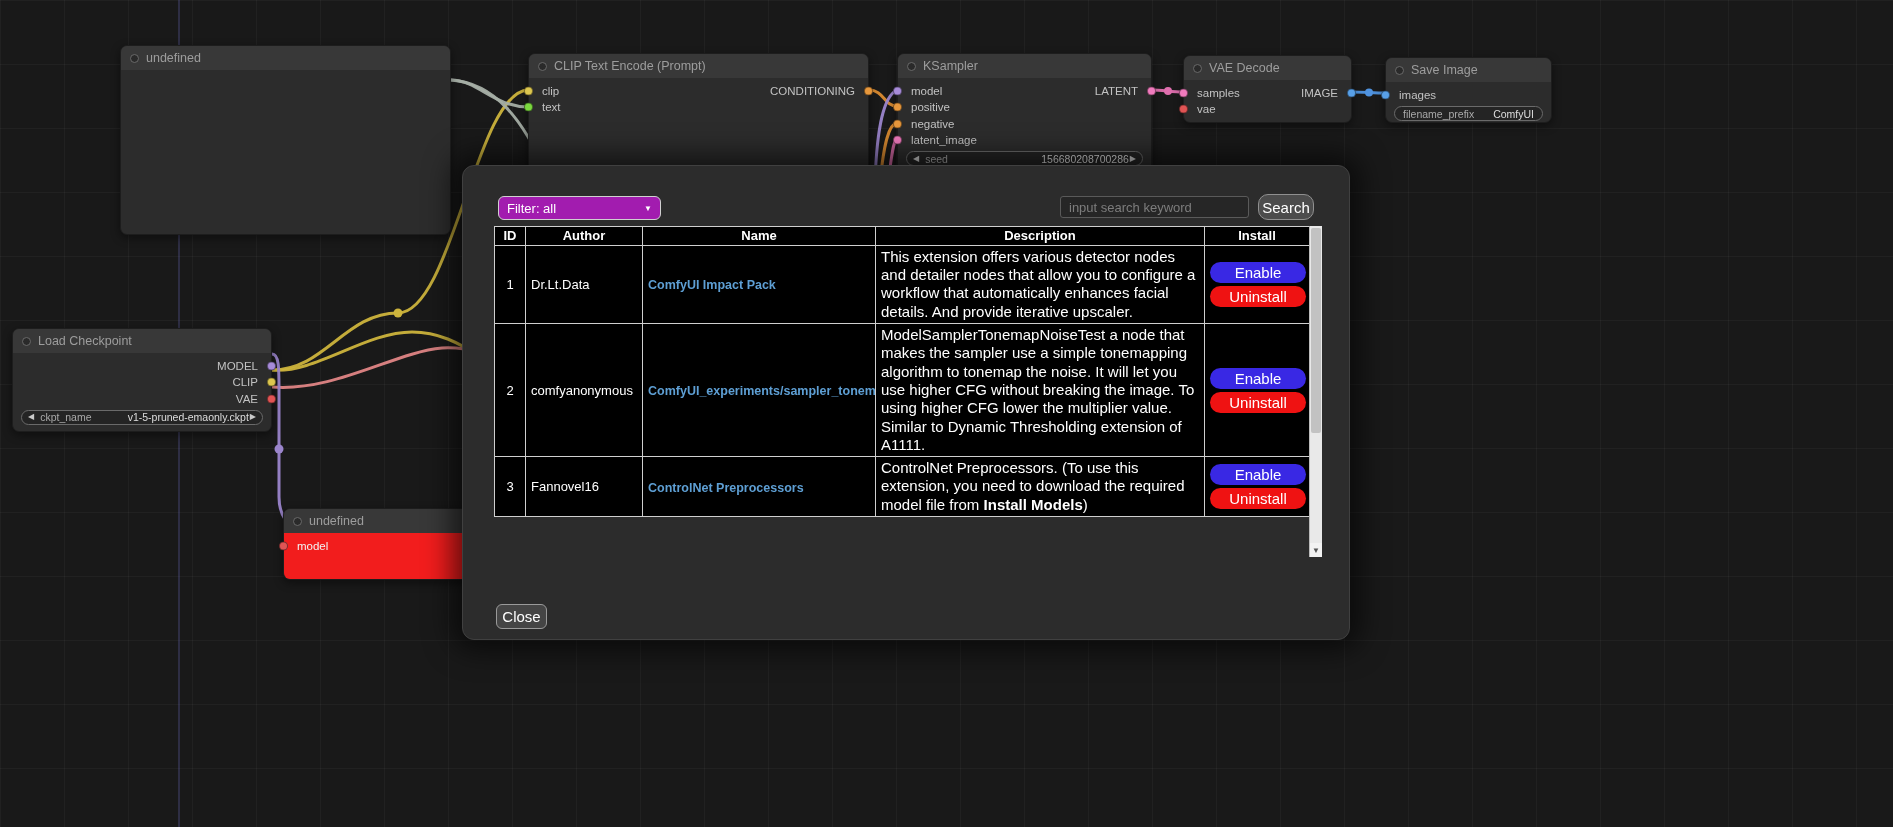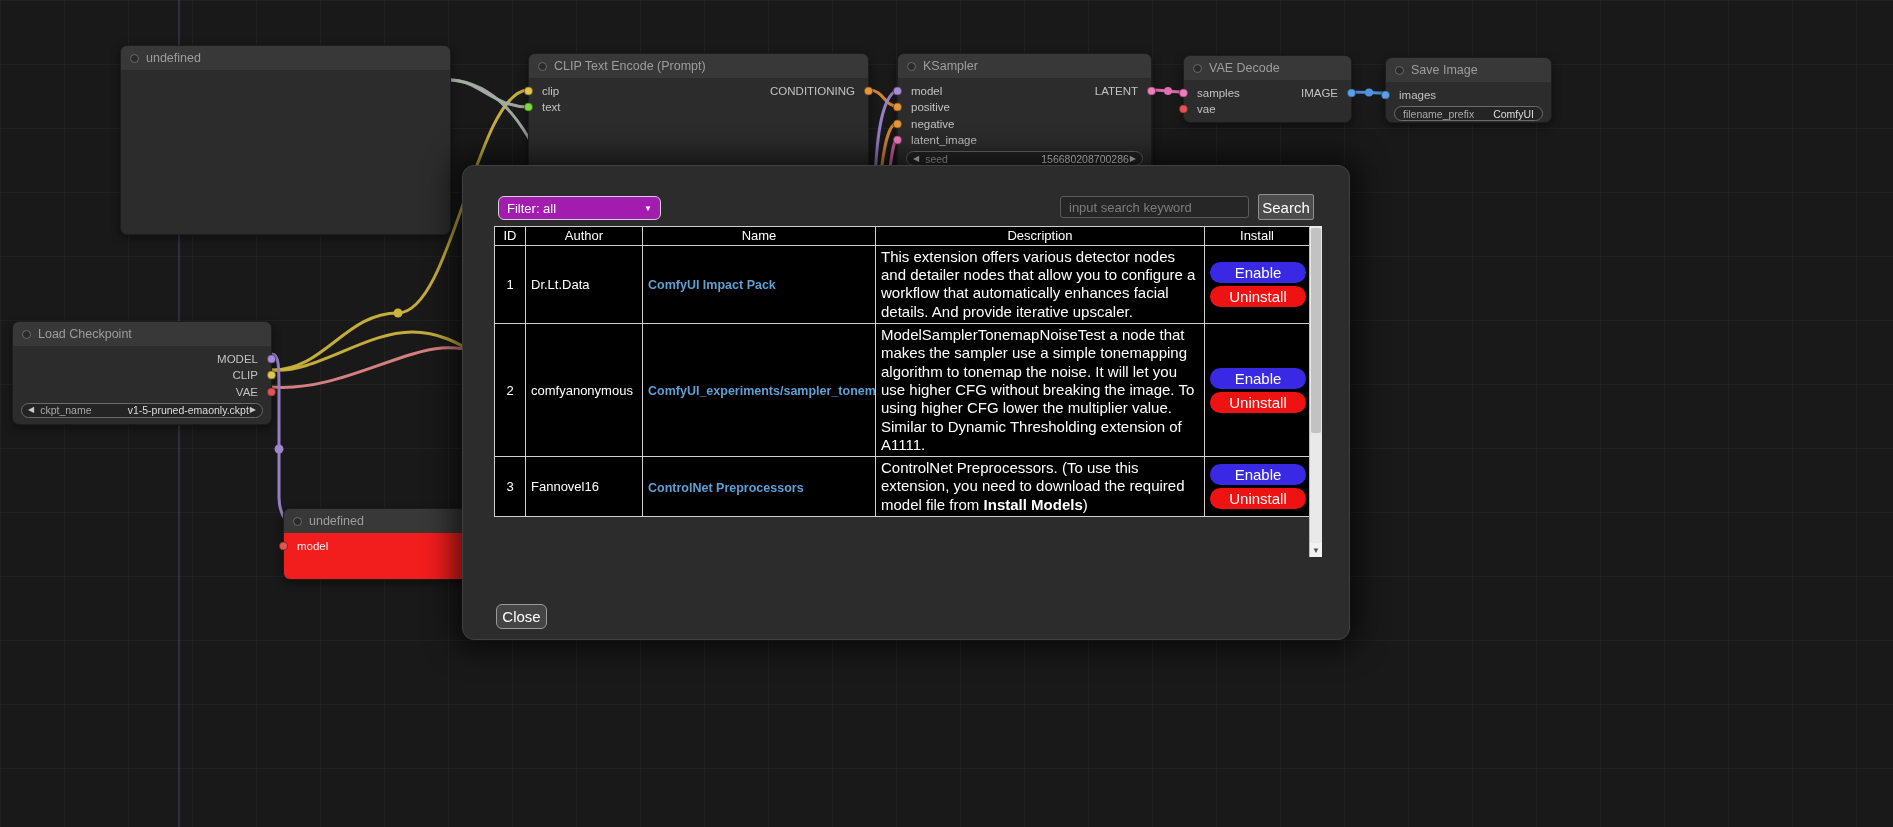--- a/index.html
+++ b/index.html
@@ -53,24 +53,24 @@
   #dialog{position:absolute;left:462px;top:165px;width:888px;height:475px;background:#2c2c2c;
         border:1px solid #404040;border-radius:12px;z-index:10;box-shadow:0 0 28px 10px rgba(0,0,0,.6);color:#fff}
   .select-wrap{position:absolute;left:35px;top:30px;width:163px;height:24px}
   #filter-select{width:100%;height:100%;background:#a21caf;color:#fff;border:1px solid #d0d0d0;border-radius:6px;
         font-size:13px;padding:0 20px 0 8px;appearance:none;-webkit-appearance:none;font-family:"Liberation Sans",sans-serif}
   .sel-caret{position:absolute;right:9px;top:50%;transform:translateY(-50%);font-size:8px;color:#fff;pointer-events:none}
   #search-input{position:absolute;left:597px;top:30px;width:189px;height:22px;background:#262626;color:#ddd;
         border:1px solid #5a5a5a;border-radius:3px;font-size:13px;padding:0 8px;font-family:"Liberation Sans",sans-serif}
   #search-input::placeholder{color:#7d7d7d}
   #search-btn{position:absolute;left:795px;top:28px;width:56px;height:26px;background:#4c4c4c;color:#fff;
-        border:1px solid #909090;border-radius:2px;font-size:15px;font-family:"Liberation Sans",sans-serif;cursor:pointer}
+        border:1px solid #909090;border-radius:10px;font-size:15px;font-family:"Liberation Sans",sans-serif;cursor:pointer}
   #table-wrap{position:absolute;left:31px;top:60px;width:828px;height:331px}
   #ext-table{border-collapse:collapse;width:815px;background:#000;table-layout:fixed}
-  #ext-table th{border:1px solid #cfcfcf;background:#000;color:#fff;font-weight:normal;padding:1px 3px;font-size:13px;text-align:center}
+  #ext-table th{border:1px solid #cfcfcf;background:#000;color:#fff;font-weight:bold;padding:1px 3px;font-size:13px;text-align:center}
   #ext-table td{border:1px solid #cfcfcf;padding:2px 5px;color:#fff;vertical-align:middle;overflow:hidden}
   .col-id{width:31px;text-align:center;font-size:13px}
   .col-author{width:117px;font-size:13px}
   .col-name{width:233px}
   .col-name a{color:var(--link,#5e9fd4);font-weight:bold;text-decoration:none;font-size:12.5px}
   .col-desc{width:329px;font-size:15px;line-height:1.22}
   .col-install{width:105px;text-align:center}
   .btn-action{display:block;width:96px;margin:3px auto;color:#fff;border:none;border-radius:11px;
         font-size:15px;padding:2px 0;font-family:"Liberation Sans",sans-serif;cursor:pointer}
   .btn-enable{background:var(--enable,#3928e4)}
@@ -203,21 +203,21 @@
         <span>images</span>
         <span></span>
       </div>
       <div class="widget no-arrows">
         <span class="w-label" style="margin-left:2px">filename_prefix</span>
         <span class="w-val">ComfyUI</span>
       </div>
     </div>
   </div>
 
-  <div class="node" style="left:12px;top:321px;width:260px;height:104px">
+  <div class="node" style="left:12px;top:328px;width:260px;height:104px">
     <div class="node-title">
       <span class="collapse-dot"></span>
       <span>Load Checkpoint</span>
     </div>
     <div class="node-body">
       <div class="slot-row out-only">
         <span>MODEL</span>
         <span class="slot-dot out dot-model"></span>
       </div>
       <div class="slot-row out-only">

